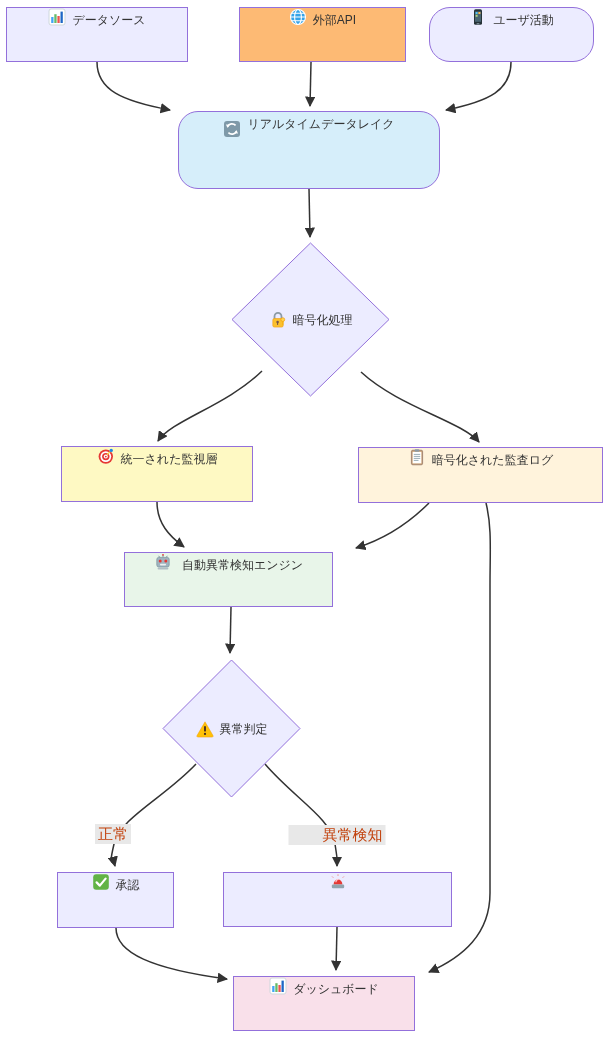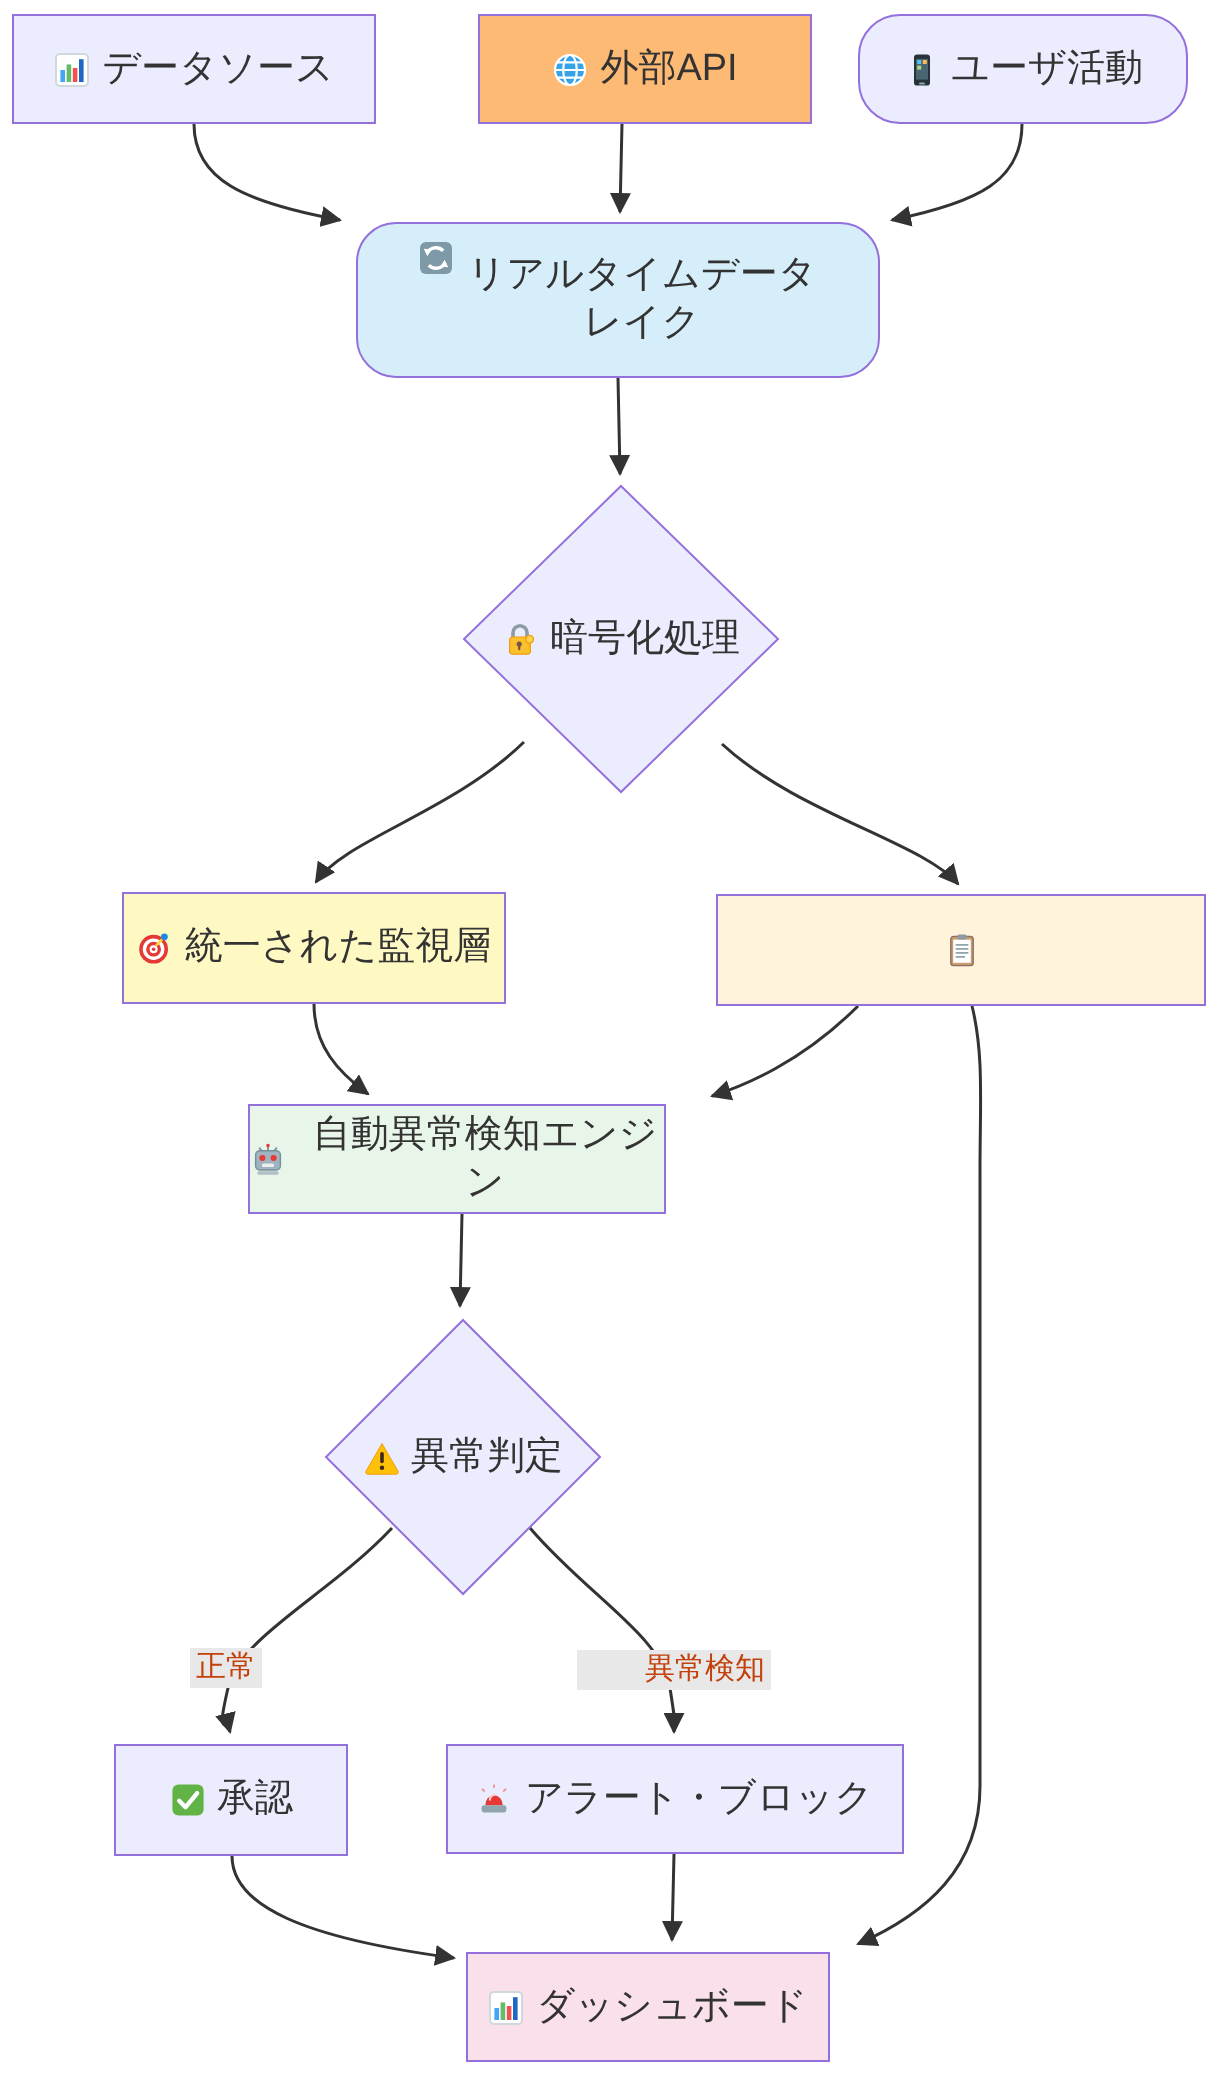--- a/index.html
+++ b/index.html
@@ -6,22 +6,22 @@
   .canvas {
     position:relative; width:612px; height:1039px; overflow:hidden;
     font-family:"Liberation Sans","DejaVu Sans",sans-serif;
     color:#333333; background:#ffffff;
   }
   svg.edges { position:absolute; left:0; top:0; width:612px; height:1039px; }
   svg.edges path.edge { fill:none; stroke:#333333; stroke-width:1.5px; }
 
   .node {
     position:absolute; box-sizing:border-box;
-    display:flex; align-items:center; justify-content:center; gap:6px;
-    border:1px solid #9370DB; font-size:19px; line-height:24px;
+    display:flex; justify-content:center; gap:6px;
+    border:1px solid #9370DB; font-size:12px; line-height:24px;
     text-align:center;
   }
   .node .label { text-align:center; }
   .icon { display:inline-flex; flex:0 0 auto; }
   .icon svg { width:18px; height:18px; display:block; }
 
   .node--multiline .label { max-width:176px; }
   .node--multiline .icon { align-self:flex-start; margin-top:8px; }
 
   .diamond { border:none; background:transparent; }
@@ -153,20 +153,21 @@
     <span class="icon">
         <svg viewBox="0 0 18 18">
           <rect x="3.4" y="2.2" width="11.2" height="14.6" rx="1.4" fill="#C69C6D" stroke="#8D6E63" stroke-width="0.7"></rect>
           <rect x="4.6" y="3.8" width="8.8" height="11.6" fill="#fff"></rect>
           <g stroke="#90A4AE" stroke-width="0.9">
             <path d="M5.8,6.4 H12.2 M5.8,8.4 H12.2 M5.8,10.4 H12.2 M5.8,12.4 H10.5"></path>
           </g>
           <rect x="6.6" y="1.2" width="4.8" height="2.6" rx="1" fill="#8D9AA5"></rect>
         </svg>
       </span>
+    <span class="label">暗号化された監査ログ</span>
   </div>
   <div class="node" style="left: 124px; top: 552px; width: 209px; height: 55px; background: rgb(232, 245, 233); border-color: rgb(147, 112, 219); gap: 10px;">
     <span class="icon">
         <svg viewBox="0 0 18 18">
           <path d="M9,2 V4.4 M4.6,2.8 L5.9,4.5 M13.4,2.8 L12.1,4.5" stroke="#78909C" stroke-width="0.9" fill="none"></path>
           <circle cx="9" cy="1.8" r="0.9" fill="#E53935"></circle>
           <rect x="2.8" y="4.4" width="12.4" height="9.6" rx="2" fill="#9FB4BF" stroke="#78909C" stroke-width="0.7"></rect>
           <circle cx="6.2" cy="8" r="1.5" fill="#E53935"></circle>
           <circle cx="11.8" cy="8" r="1.5" fill="#E53935"></circle>
           <rect x="6" y="10.8" width="6" height="1.7" rx="0.8" fill="#ECEFF1"></rect>
@@ -206,21 +207,20 @@
   </div>
   <div class="node" style="left: 223px; top: 872px; width: 229px; height: 55px; background: rgb(236, 236, 255); border-color: rgb(147, 112, 219);">
     <span class="icon">
         <svg viewBox="0 0 18 18">
           <path d="M4.6,11.6 a4.4,5 0 0 1 8.8,0 Z" fill="#E53935"></path>
           <path d="M9.4,6.4 a2.6,2.8 0 0 0 -2.5,2.8" stroke="#FFCDD2" stroke-width="1.1" fill="none"></path>
           <path d="M9,1.2 V3 M3,3.4 L4.4,4.8 M15,3.4 L13.6,4.8" stroke="#EF9A9A" stroke-width="1"></path>
           <rect x="2.8" y="11.6" width="12.4" height="3.6" rx="1.2" fill="#90A4AE"></rect>
         </svg>
       </span>
-    <span class="label">アラート・ブロック</span>
   </div>
   <div class="node" style="left: 233px; top: 976px; width: 182px; height: 55px; background: rgb(249, 224, 234); border-color: rgb(147, 112, 219);">
     <span class="icon">
         <svg viewBox="0 0 18 18">
           <rect x="1" y="1" width="16" height="16" rx="2" fill="#fff" stroke="#cfd8dc"></rect>
           <rect x="3.2" y="9" width="2.3" height="6" fill="#42A5F5"></rect>
           <rect x="6.3" y="6.2" width="2.3" height="8.8" fill="#66BB6A"></rect>
           <rect x="9.4" y="8" width="2.3" height="7" fill="#EF5350"></rect>
           <rect x="12.5" y="3.6" width="2.3" height="11.4" fill="#1E67C6"></rect>
         </svg>

